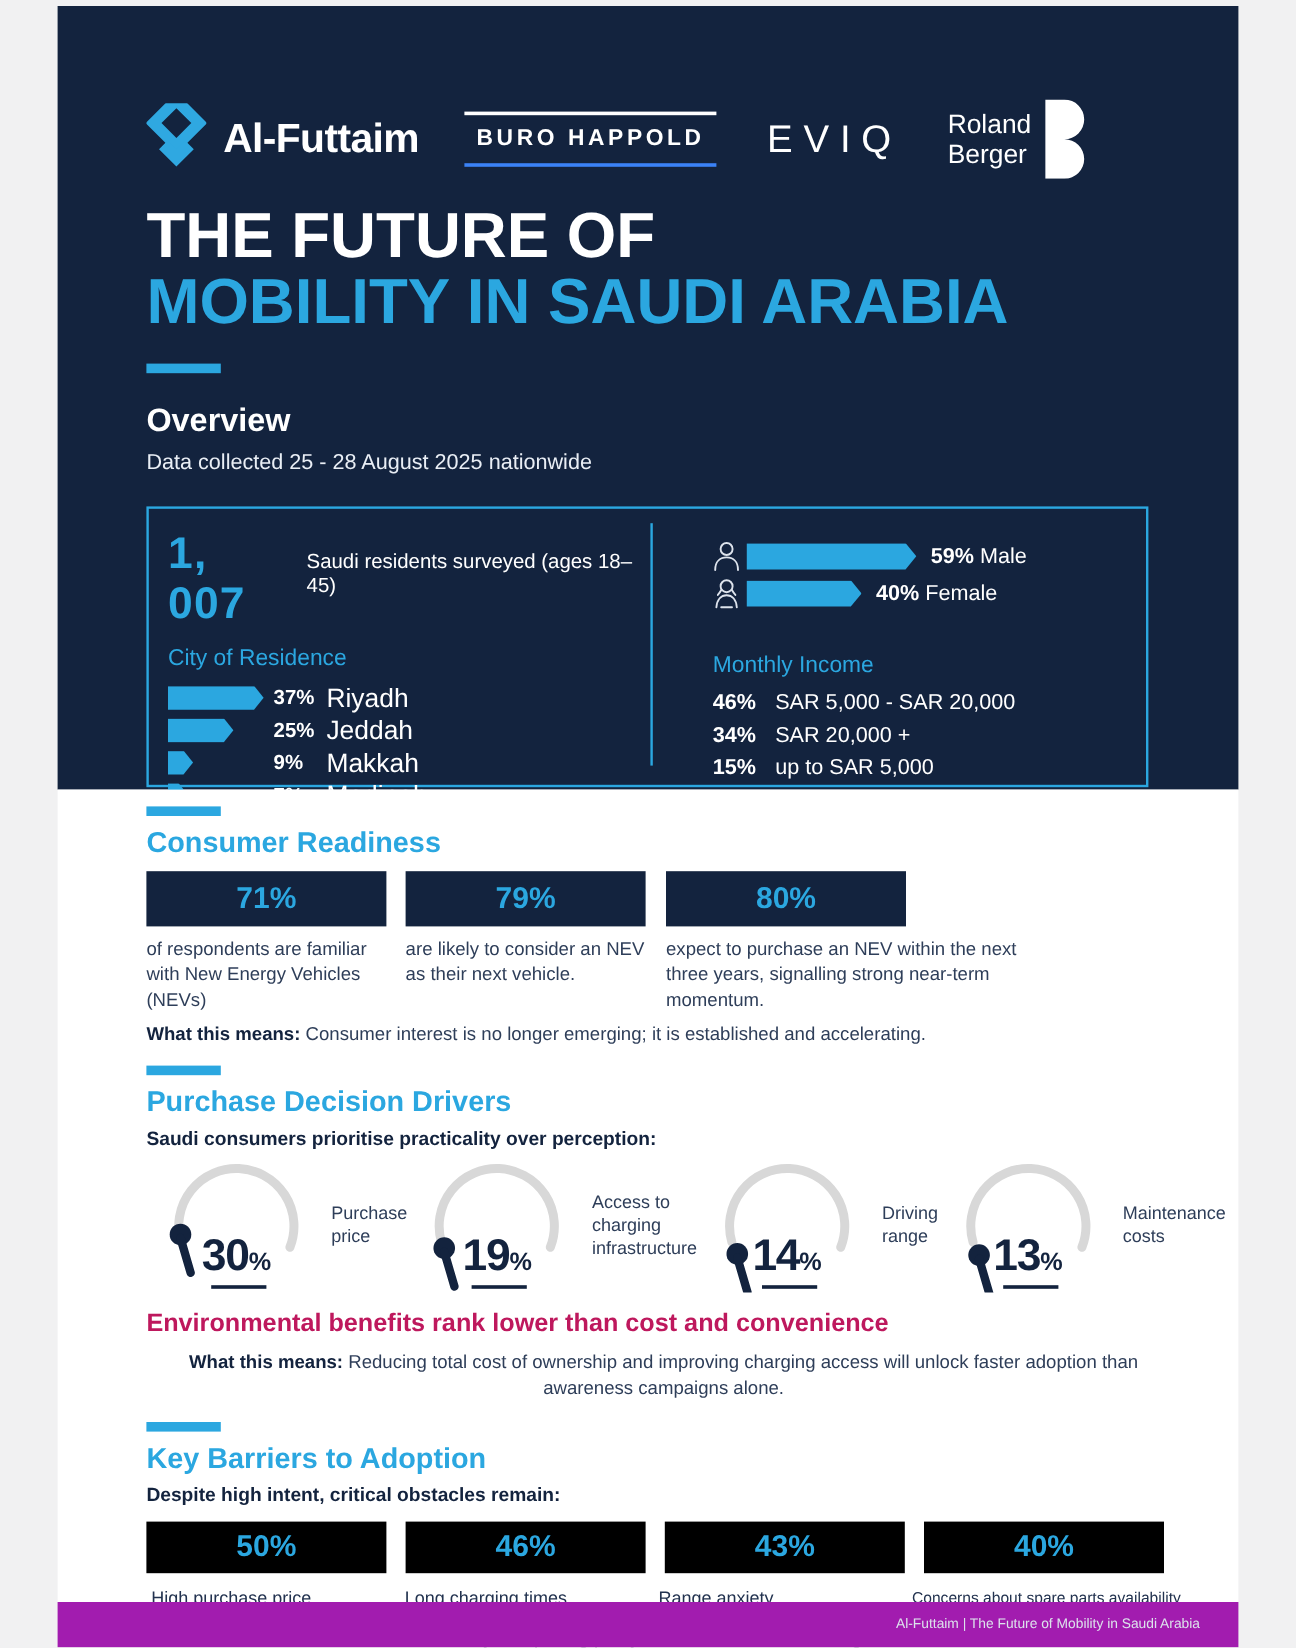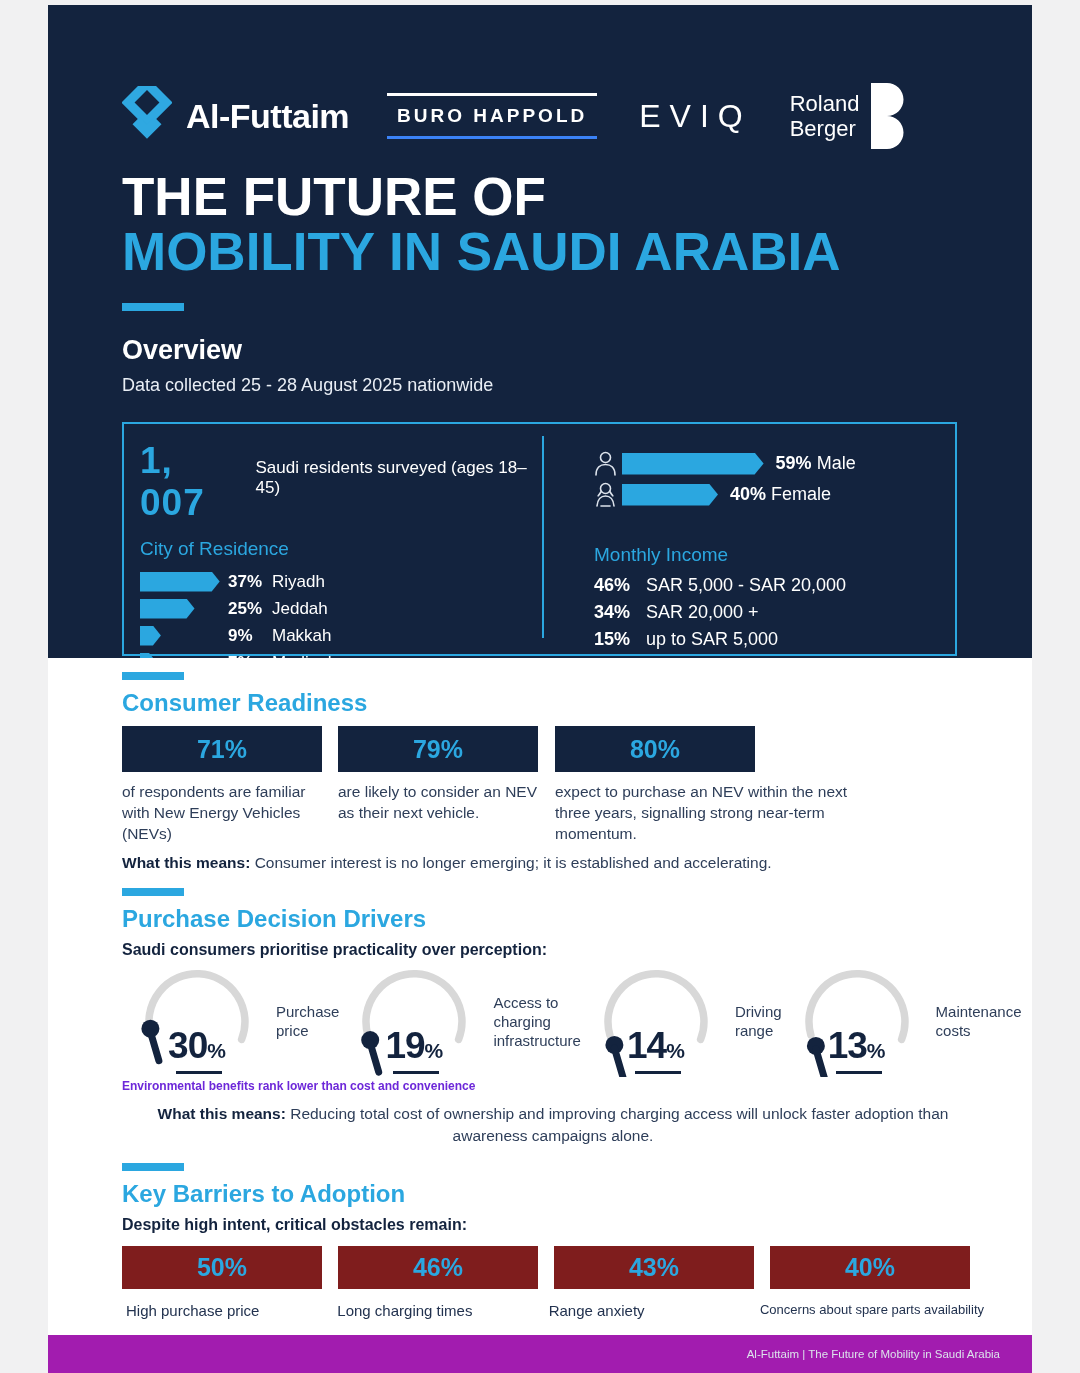--- a/index.html
+++ b/index.html
@@ -30,21 +30,21 @@
   .count{font-size:37px;font-weight:700;color:#2BA7E0;letter-spacing:1px;}
   .count-label{font-size:17px;color:#fff;margin-left:10px;}
   .blue-subhead{font-size:19px;font-weight:400;color:#2BA7E0;}
   .city-header{margin-top:14px;}
   .city-list{margin-top:8px;}
   .city-row{display:flex;align-items:center;height:27px;}
   .bar-area{width:88px;}
   .arrow-bar{height:20px;background:#2BA7E0;
      clip-path:polygon(0 0,calc(100% - 8px) 0,100% 50%,calc(100% - 8px) 100%,0 100%);}
   .city-pct{width:44px;font-size:17px;font-weight:700;color:#fff;}
-  .city-label{font-size:17px;color:#fff;}
+  .city-label{font-size:22px;color:#fff;}
   .gender-row{display:flex;align-items:center;height:31px;}
   .gicon{width:28px;display:flex;align-items:center;}
   .gender-bar{height:22px;background:#2BA7E0;
      clip-path:polygon(0 0,calc(100% - 9px) 0,100% 50%,calc(100% - 9px) 100%,0 100%);}
   .gender-text{margin-left:12px;font-size:18px;color:#fff;white-space:nowrap;}
   .gender-text b{font-weight:700;}
   .income-header{margin-top:34px;}
   .income-list{margin-top:6px;}
   .income-row{display:flex;font-size:18px;color:#fff;line-height:27px;}
   .income-pct{width:52px;font-weight:700;}
@@ -63,25 +63,25 @@
   .d2{margin-top:14px;}
   .bold-sub{margin-top:9px;font-size:16px;font-weight:700;color:#13233E;}
   .gauges-row{display:flex;justify-content:space-between;margin-top:6px;align-items:center;}
   .driver{display:flex;align-items:center;}
   .gauge-wrap{position:relative;width:150px;height:112px;flex:none;}
   .gauge-num{position:absolute;left:0;right:0;top:60px;text-align:center;font-weight:700;color:#13233E;}
   .gauge-num .num{font-size:37px;letter-spacing:-1px;}
   .gauge-num .sym{font-size:21px;}
   .gauge-underline{position:absolute;left:54px;bottom:3px;width:46px;height:3px;background:#13233E;}
   .gauge-label{margin-left:4px;font-size:15px;line-height:19px;color:#2E3E59;max-width:118px;}
-  .note-bold{margin-top:2px;font-size:12px;font-weight:700;color:#6d28d9;}
+  .note-bold{margin-top:14px;font-size:21px;font-weight:700;color:#be185d;}
   .tk2{margin-top:10px;max-width:870px;text-align:center;}
   .d3{margin-top:16px;}
   .barrier-row{display:flex;gap:16px;margin-top:12px;}
-  .barrier-box{width:200px;height:43px;background:#7f1d1d;display:flex;align-items:center;justify-content:center;}
+  .barrier-box{width:200px;height:43px;background:#000000;display:flex;align-items:center;justify-content:center;}
   .barrier-labels{display:flex;margin-top:13px;}
   .barrier-label{width:216px;font-size:15px;color:#22324F;padding-left:4px;box-sizing:border-box;}
   .barrier-label:last-child{font-size:13px;white-space:nowrap;width:auto;}
   .tk3{margin-top:14px;}
   
   .footer{position:absolute;left:48px;bottom:0;width:984px;height:38px;background:#a21caf;
           display:flex;align-items:center;justify-content:flex-end;padding-right:32px;box-sizing:border-box;}
   .footer-text{color:#DCE2EC;font-size:11.5px;}
 </style>
 </head>

